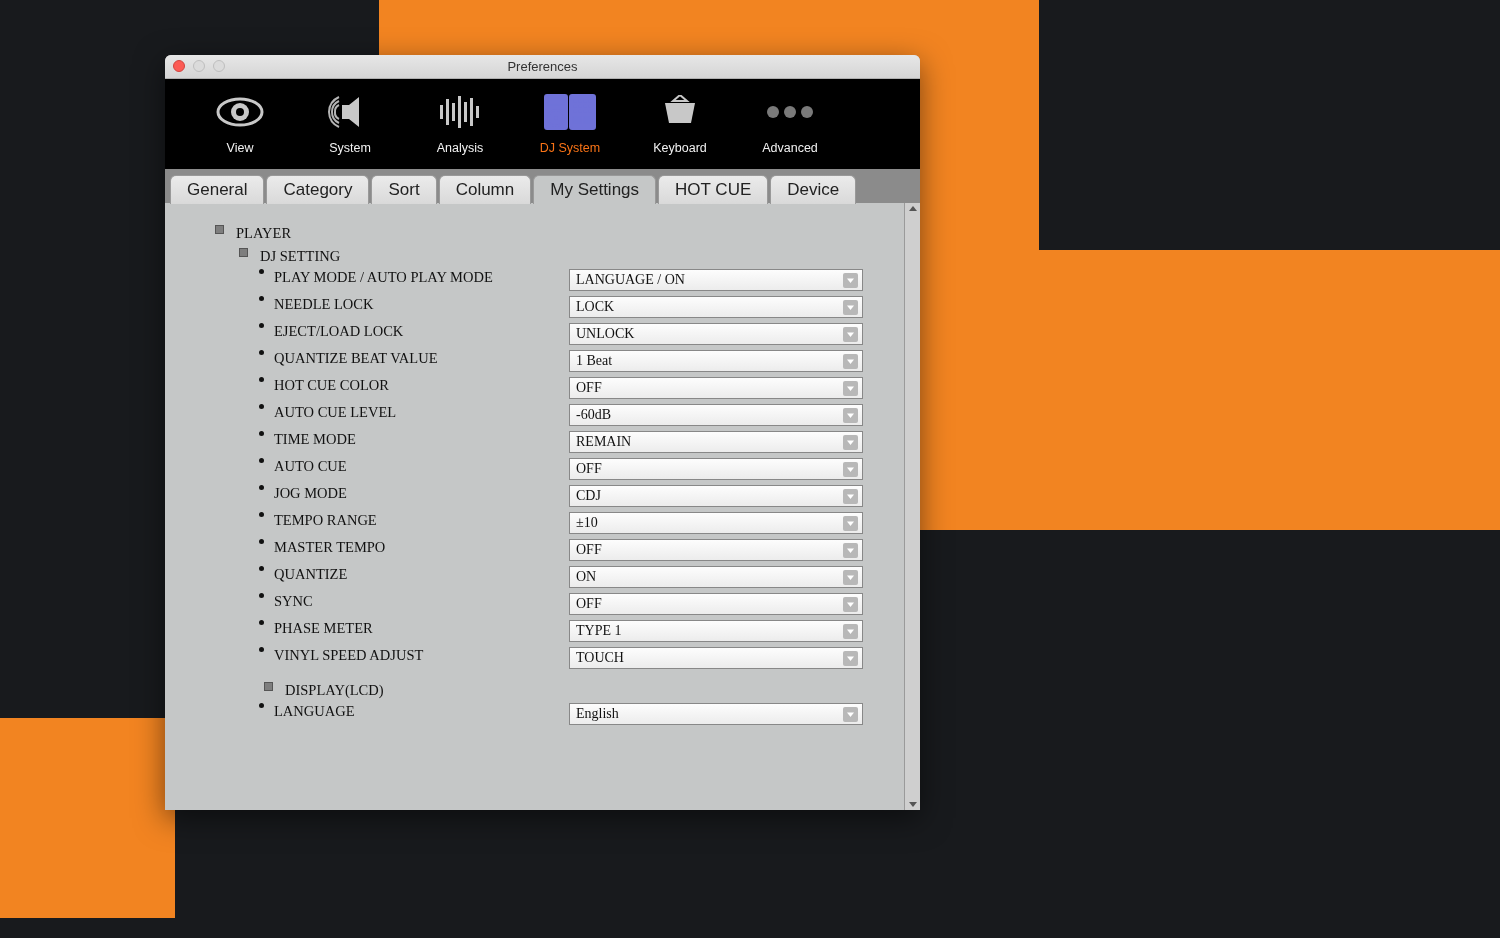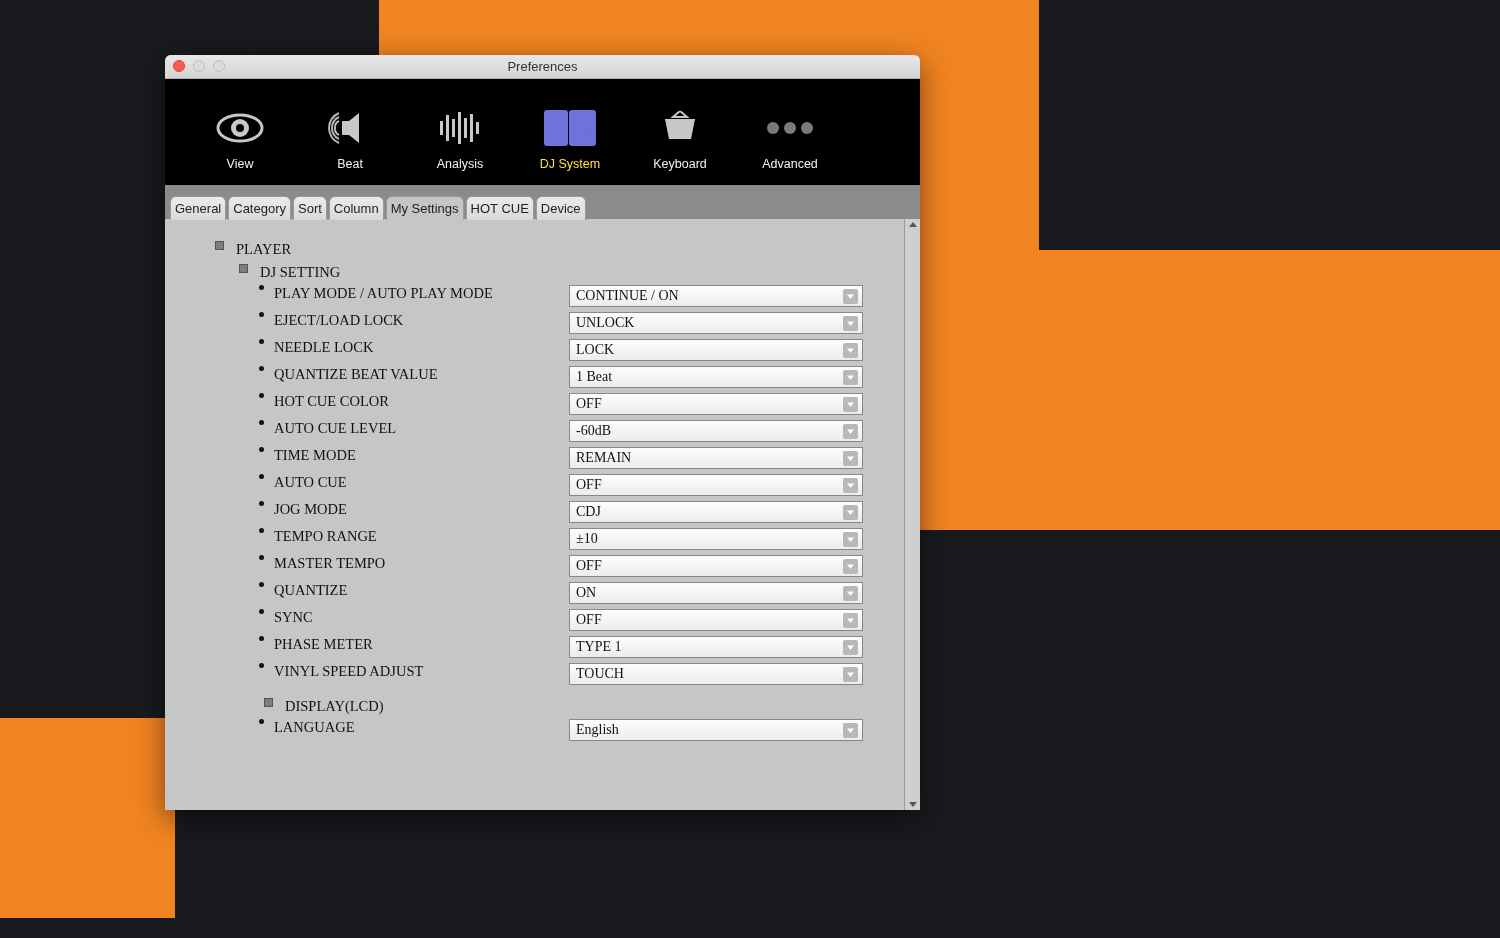--- a/index.html
+++ b/index.html
@@ -41,57 +41,57 @@
     .traffic { position: absolute; left: 8px; top: 5px; display: flex; gap: 8px; }
     .traffic .dot { width: 12px; height: 12px; border-radius: 50%; }
     .dot-close { background: #FC5B54; border: 0.5px solid #D0443F; }
     .dot-min  { background: #DBDBDB; border: 0.5px solid #BEBEBE; }
     .dot-max  { background: #DBDBDB; border: 0.5px solid #BEBEBE; }
 
     .toolbar {
       background: #000;
       display: flex;
       align-items: center;
-      padding: 24px 40px 14px 40px;
+      padding: 8px 40px 14px 40px;
       gap: 40px;
     }
     .tool-item {
       display: flex;
       flex-direction: column;
       align-items: center;
       color: #F2F2F2;
       font-size: 12.5px;
       cursor: pointer;
       width: 70px;
     }
     .tool-item .iconbox {
       height: 50px;
       display: flex;
       align-items: center;
       justify-content: center;
       margin-bottom: 4px;
     }
-    .tool-item.active { color: #fde047; }
+    .tool-item.active { color: #f97316; }
     .tool-item.active svg * { fill: #6F72D8; stroke: #6F72D8; }
 
     .tabbar {
       background: #8B8B8B;
       display: flex;
       align-items: flex-end;
       padding: 7px 5px 0 5px;
       gap: 2px;
       height: 34px;
     }
     .tab {
       background: linear-gradient(#EBEBEB, #D9D9D9);
       border: 1px solid #999;
       border-bottom: none;
       border-radius: 6px 6px 0 0;
-      padding: 4px 4px;
-      font-size: 13px;
+      padding: 4px 16px;
+      font-size: 17px;
       color: #222;
       cursor: pointer;
       position: relative;
       top: 1px;
     }
     .tab.active { background: #C5C7C7; z-index: 2; }
 
     .panel {
       flex: 1;
       background: #C5C7C7;
@@ -171,21 +171,21 @@
     </div>
 
     <div class="tool-item">
       <div class="iconbox">
         <svg width="56" height="38" viewBox="0 0 56 38">
             <path d="M20 12 H27 L37 4 V34 L27 26 H20 Z" fill="#C8C8C8"></path>
             <path d="M13 19 A7 7 0 0 1 17 12 M10 19 A12 12 0 0 1 17 8 M7 19 A17 17 0 0 1 17 4" fill="none" stroke="#C8C8C8" stroke-width="2" opacity="0.9"></path>
             <path d="M13 19 A7 7 0 0 0 17 26 M10 19 A12 12 0 0 0 17 30 M7 19 A17 17 0 0 0 17 34" fill="none" stroke="#C8C8C8" stroke-width="2" opacity="0.9"></path>
           </svg>
       </div>
-      <span>Beat</span>
+      <span>System</span>
     </div>
 
     <div class="tool-item">
       <div class="iconbox">
         <svg width="44" height="36" viewBox="0 0 44 36">
             <rect x="2" y="11" width="3" height="14" fill="#C8C8C8"></rect>
             <rect x="8" y="5" width="3" height="26" fill="#C8C8C8"></rect>
             <rect x="14" y="9" width="3" height="18" fill="#C8C8C8"></rect>
             <rect x="20" y="2" width="3" height="32" fill="#C8C8C8"></rect>
             <rect x="26" y="8" width="3" height="20" fill="#C8C8C8"></rect>
@@ -270,45 +270,45 @@
       <div class="subsection-row">
         <div class="sq"></div>
         <span>DJ SETTING</span>
       </div>
 
       <div id="dj-settings-list">
           <div class="setting-row">
             <div class="bullet"></div>
             <div class="setting-label">PLAY MODE / AUTO PLAY MODE</div>
             <div class="dropdown">
-              <span>CONTINUE / ON</span>
+              <span>LANGUAGE / ON</span>
+              <div class="arrowbox">
+                <svg width="9" height="9" viewBox="0 0 9 9">
+                  <path d="M1 2.5 L4.5 7 L8 2.5 Z" fill="#FFF"></path>
+                </svg>
+              </div>
+            </div>
+          </div>
+          <div class="setting-row">
+            <div class="bullet"></div>
+            <div class="setting-label">NEEDLE LOCK</div>
+            <div class="dropdown">
+              <span>LOCK</span>
               <div class="arrowbox">
                 <svg width="9" height="9" viewBox="0 0 9 9">
                   <path d="M1 2.5 L4.5 7 L8 2.5 Z" fill="#FFF"></path>
                 </svg>
               </div>
             </div>
           </div>
           <div class="setting-row">
             <div class="bullet"></div>
             <div class="setting-label">EJECT/LOAD LOCK</div>
             <div class="dropdown">
               <span>UNLOCK</span>
-              <div class="arrowbox">
-                <svg width="9" height="9" viewBox="0 0 9 9">
-                  <path d="M1 2.5 L4.5 7 L8 2.5 Z" fill="#FFF"></path>
-                </svg>
-              </div>
-            </div>
-          </div>
-          <div class="setting-row">
-            <div class="bullet"></div>
-            <div class="setting-label">NEEDLE LOCK</div>
-            <div class="dropdown">
-              <span>LOCK</span>
               <div class="arrowbox">
                 <svg width="9" height="9" viewBox="0 0 9 9">
                   <path d="M1 2.5 L4.5 7 L8 2.5 Z" fill="#FFF"></path>
                 </svg>
               </div>
             </div>
           </div>
           <div class="setting-row">
             <div class="bullet"></div>
             <div class="setting-label">QUANTIZE BEAT VALUE</div>

